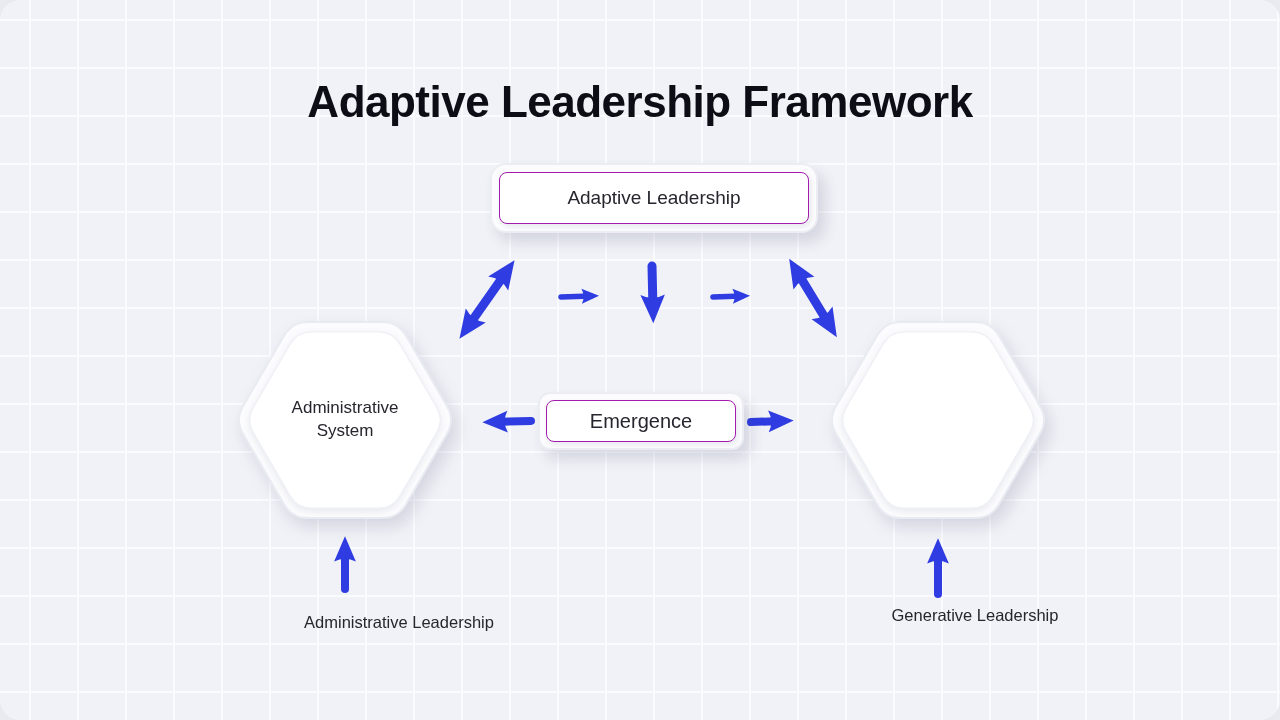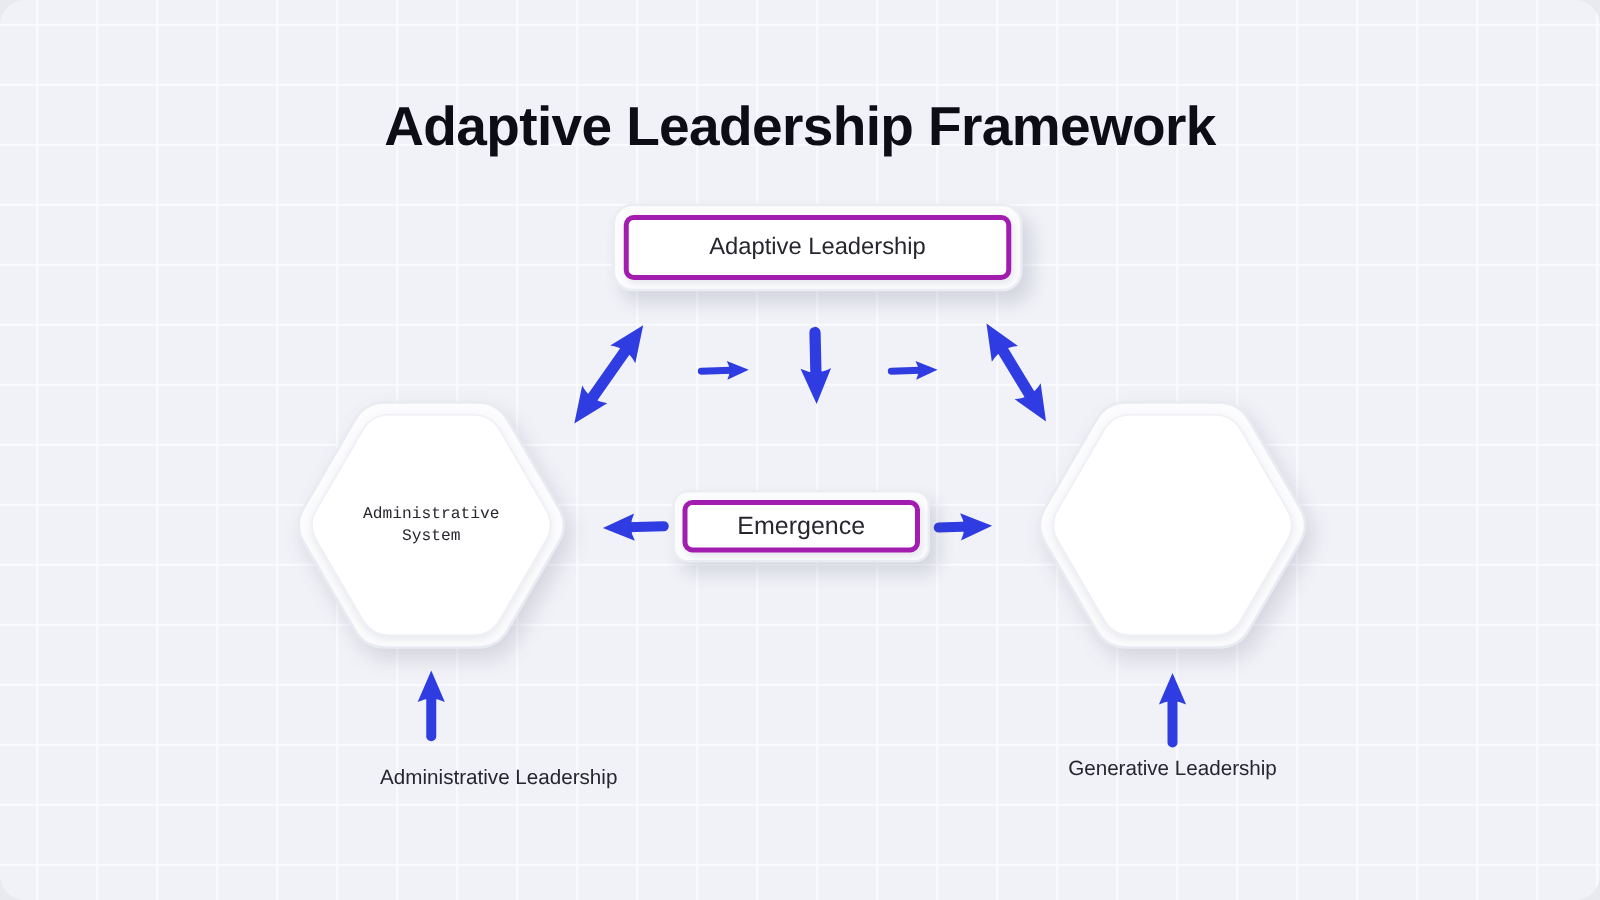--- a/index.html
+++ b/index.html
@@ -33,44 +33,43 @@
     border:2px solid #ebedf3;
     box-shadow:7px 9px 14px rgba(63,68,105,0.16);
     box-sizing:border-box;
   }
   .node-box.big{border-radius:16px;}
   .node-box.small{border-radius:12px;}
   .node-box-inner{
     position:absolute;
     display:flex;align-items:center;justify-content:center;
     background:#ffffff;
-    border:4px solid #a21caf;
+    border:1px solid #a21caf;
     border-radius:8px;
     box-shadow:2px 3px 5px rgba(63,68,105,0.10);
     color:var(--ink,#26262e);
   }
   .node-box.big .node-box-inner{inset:7px;font-size:19px;}
   .node-box.small .node-box-inner{inset:6px;font-size:20px;}
   
   .hex{position:absolute;overflow:visible;}
   .hex-outer{
     fill:#fcfcfe;stroke:#e9ebf2;stroke-width:2;
     filter:drop-shadow(5px 8px 8px rgba(60,65,100,0.16));
   }
   .hex-inner{
     fill:#ffffff;stroke:#eef0f5;stroke-width:1.5;
     filter:drop-shadow(0 3px 4px rgba(60,65,100,0.10));
   }
   .hex-label{
     position:absolute;
     display:flex;align-items:center;justify-content:center;
     text-align:center;
-    font-size:13px;line-height:1.35;
+    font-size:17px;line-height:1.35;
     color:var(--ink,#26262e);
-    font-family:Liberation Mono, monospace;
   }
   
   .arrows{position:absolute;left:0;top:0;pointer-events:none;}
   .shaft{fill:none;stroke:var(--arrow,#2e3ce2);stroke-linecap:round;}
   #ah path{fill:var(--arrow,#2e3ce2);}
   
   .caption{
     position:absolute;
     transform:translateX(-50%);
     white-space:nowrap;
@@ -123,15 +122,15 @@
     <path class="hex-inner" transform="translate(11.5,10.5) scale(0.9)" d="M 13 91.2 L 54 20.8 Q 62 7 78 7 L 152 7 Q 168 7 176 20.8 L 217 91.2 Q 225 105 217 118.8 L 176 189.2 Q 168 203 152 203 L 78 203 Q 62 203 54 189.2 L 13 118.8 Q 5 105 13 91.2 Z"></path>
   </svg>
   <div class="hex-label" style="left:265px;top:370px;width:160px;height:100px">Administrative System</div>
 
   <svg class="hex" style="left:823px;top:315px" width="230" height="210" viewBox="0 0 230 210">
     <path class="hex-outer" d="M 13 91.2 L 54 20.8 Q 62 7 78 7 L 152 7 Q 168 7 176 20.8 L 217 91.2 Q 225 105 217 118.8 L 176 189.2 Q 168 203 152 203 L 78 203 Q 62 203 54 189.2 L 13 118.8 Q 5 105 13 91.2 Z"></path>
     <path class="hex-inner" transform="translate(11.5,10.5) scale(0.9)" d="M 13 91.2 L 54 20.8 Q 62 7 78 7 L 152 7 Q 168 7 176 20.8 L 217 91.2 Q 225 105 217 118.8 L 176 189.2 Q 168 203 152 203 L 78 203 Q 62 203 54 189.2 L 13 118.8 Q 5 105 13 91.2 Z"></path>
   </svg>
 
   <div class="caption" style="left:363px;top:613px">Administrative Leadership</div>
-  <div class="caption" style="left:902px;top:606px">Generative Leadership</div>
+  <div class="caption" style="left:939px;top:606px">Generative Leadership</div>
 
 </div>
 
 </body></html>

